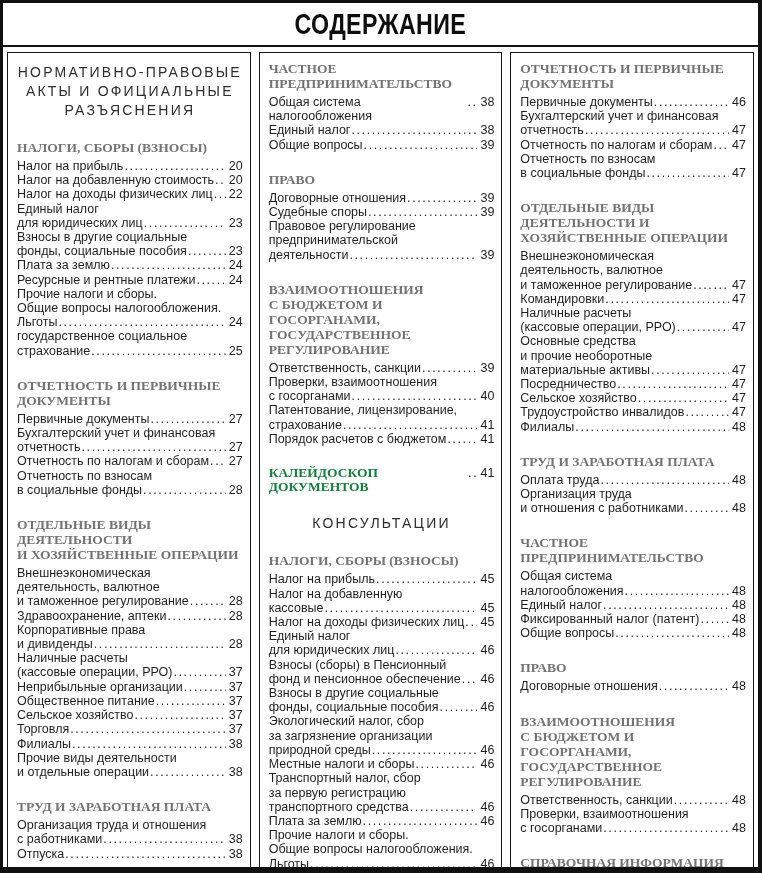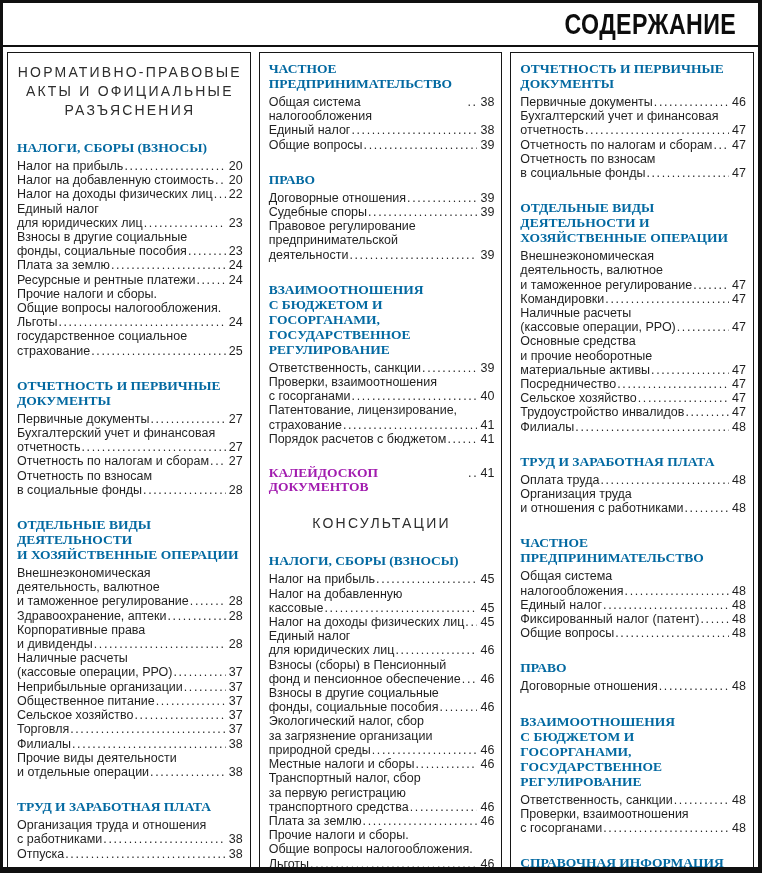--- a/index.html
+++ b/index.html
@@ -11,21 +11,21 @@
     border:3px solid #101010;
     border-right-width:4px;
     border-bottom-width:6px;
     overflow:hidden;
     font-family:"Liberation Sans", sans-serif;
     color:#1f1f1f;
   }
   .title-bar {
     height:42px;
     border-bottom:2px solid #101010;
-    display:flex; align-items:center; justify-content:flex-end;
+    display:flex; align-items:center; justify-content:center;
   }
   .title-bar .title {
     font-weight:bold;
     font-size:29px;
     color:#0d0d0d;
     letter-spacing:0.5px;
     transform:scaleX(0.8);
     white-space:nowrap;
   }
   .columns {
@@ -50,21 +50,21 @@
     line-height:19px;
     color:#2d2d2d;
     margin:20px 0 12px 0;
   }
   .col > .col-header:first-child { margin-top:4px; margin-bottom:12px; }
   .section-title {
     font-family:"Liberation Serif", serif;
     font-weight:bold;
     font-size:13.5px;
     line-height:15px;
-    color:#0369a1;
+    color:#737373;
     margin:20px 0 4px 0;
   }
   .col > .section-title:first-child { margin-top:2px; }
   .item-line {
     font-size:12.5px;
     line-height:14.2px;
     display:flex;
     align-items:baseline;
   }
   .item-line .label { flex:0 1 auto; }
@@ -86,21 +86,21 @@
     color:#1f1f1f;
   }
   .section-page {
     margin-top:20px;
     font-size:12.5px;
   }
   .section-page .label {
     font-family:"Liberation Serif", serif;
     font-weight:bold;
     font-size:13.5px;
-    color:#a21caf;
+    color:#15803d;
   }
 </style>
 </head>
 <body>
 
 <div class="page">
   <div class="title-bar">
     <span class="title">СОДЕРЖАНИЕ</span>
   </div>
   <div class="columns">

